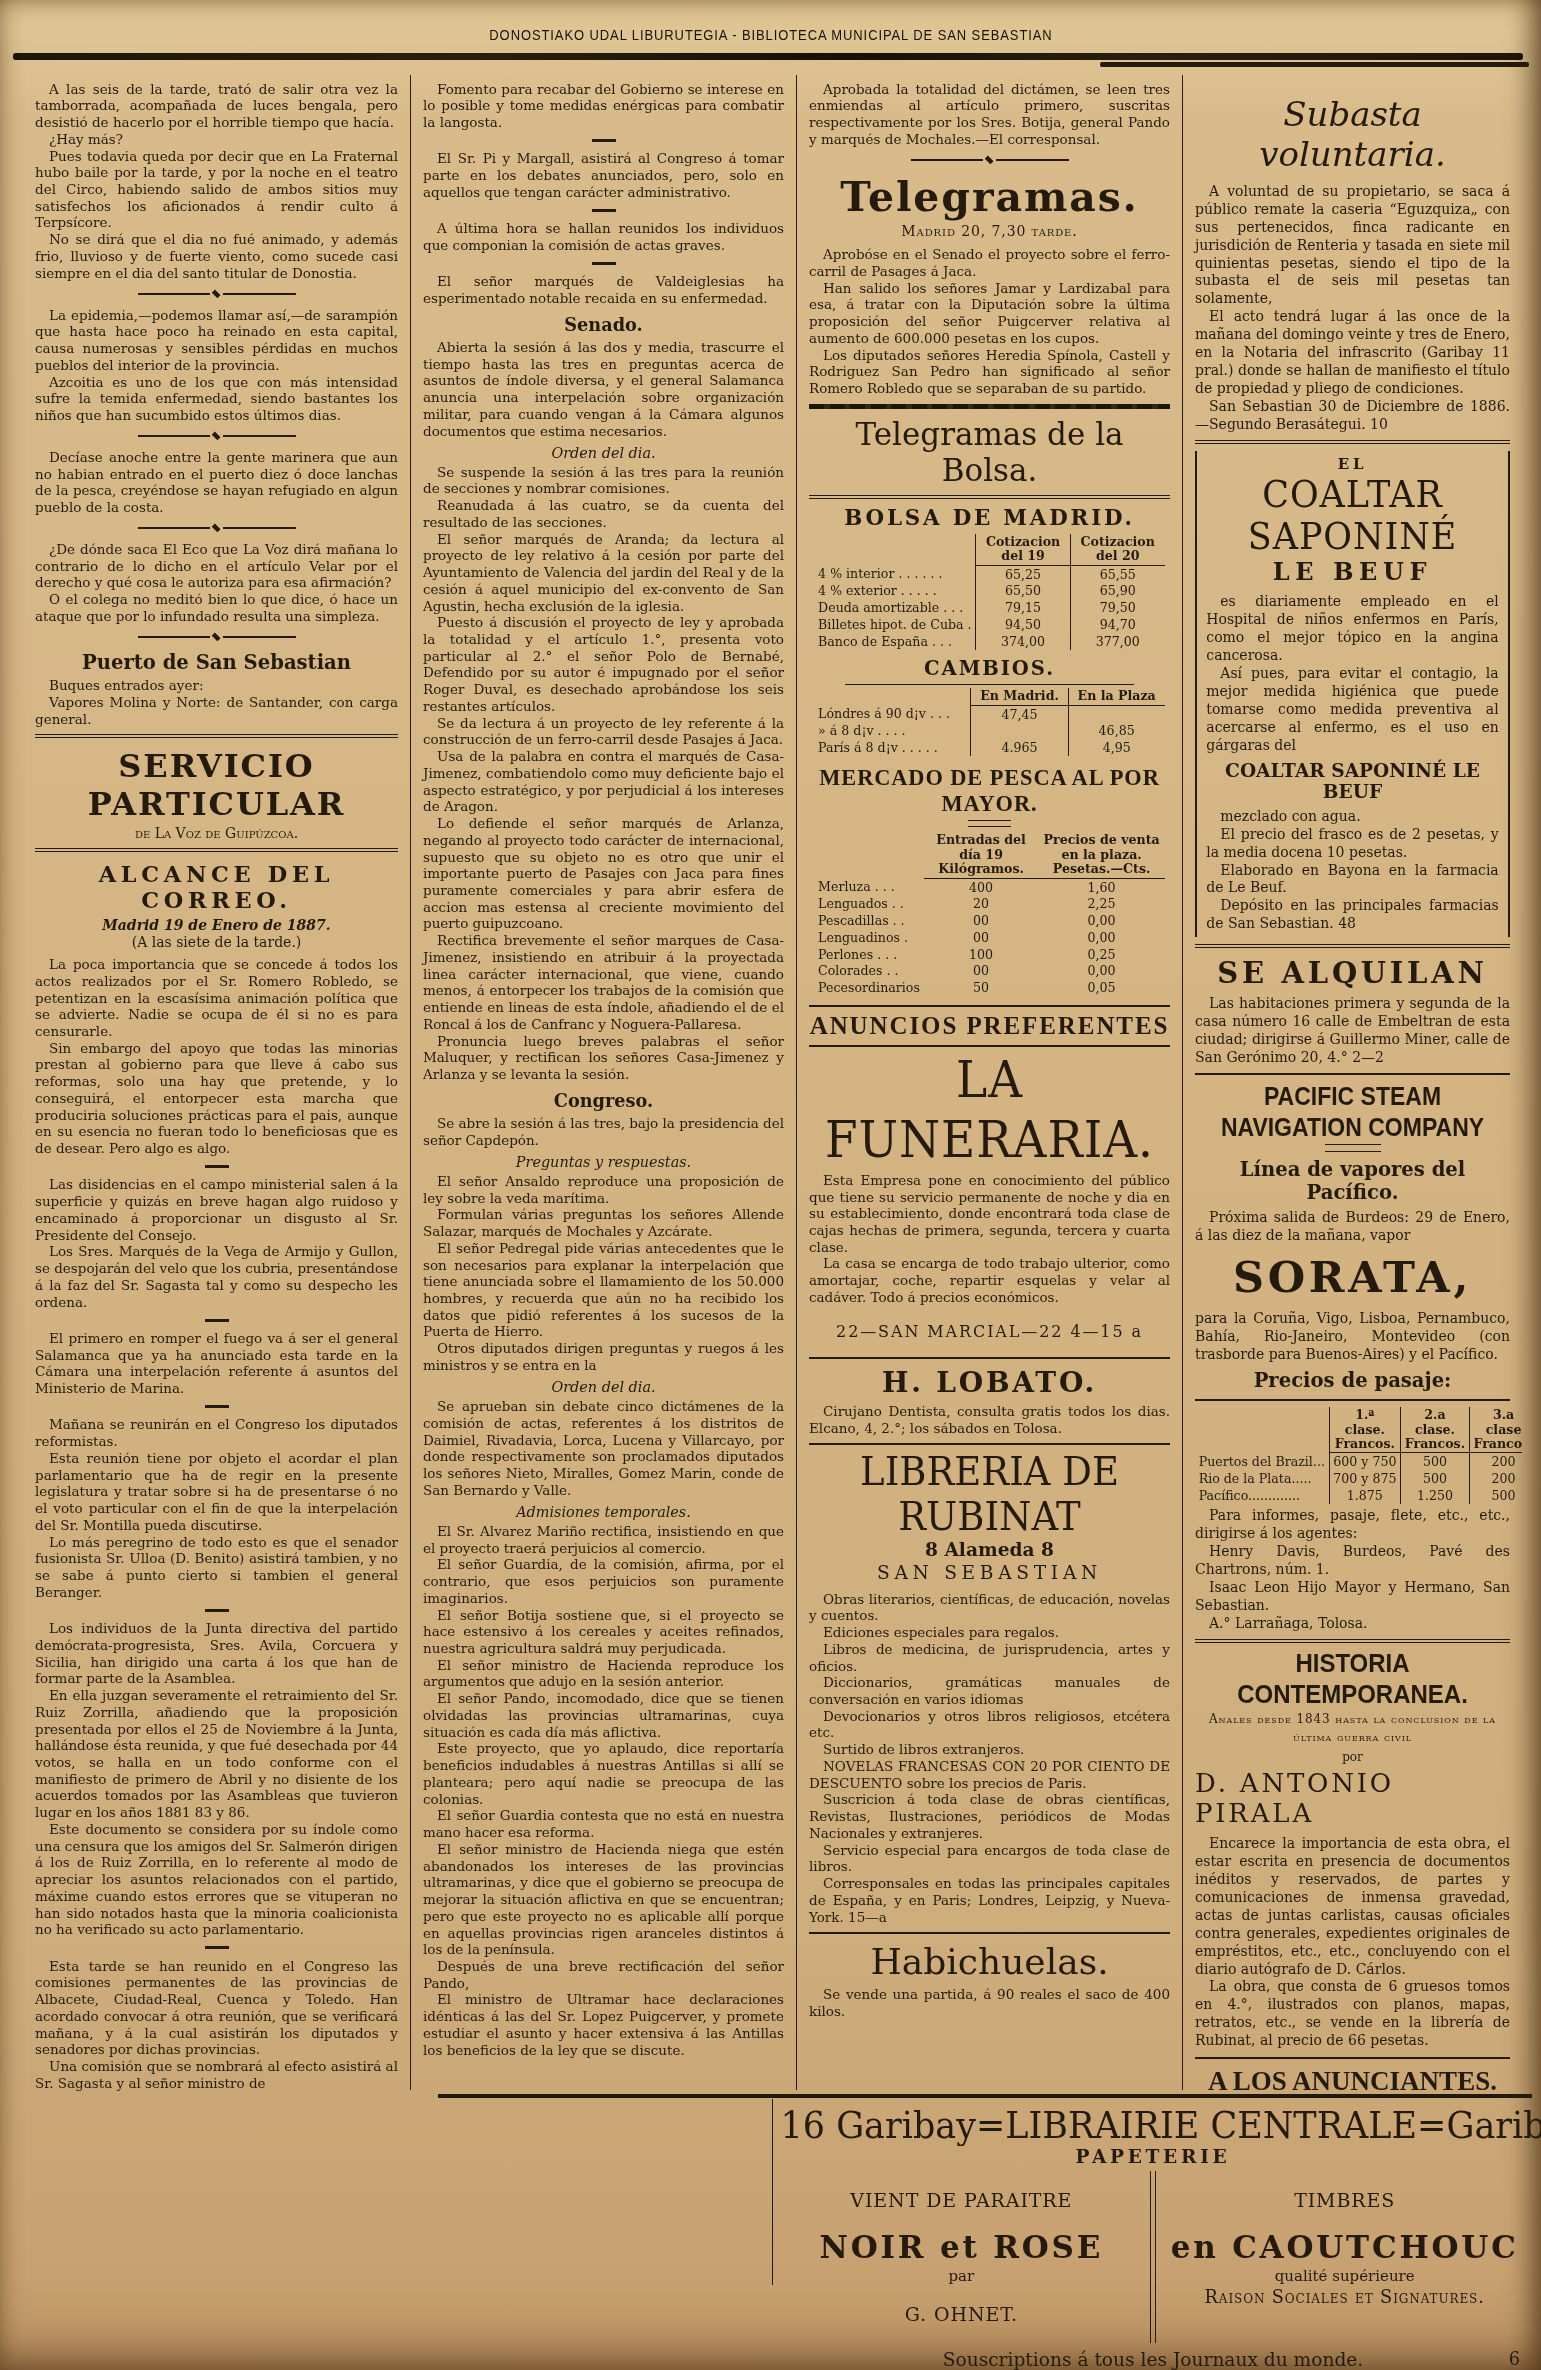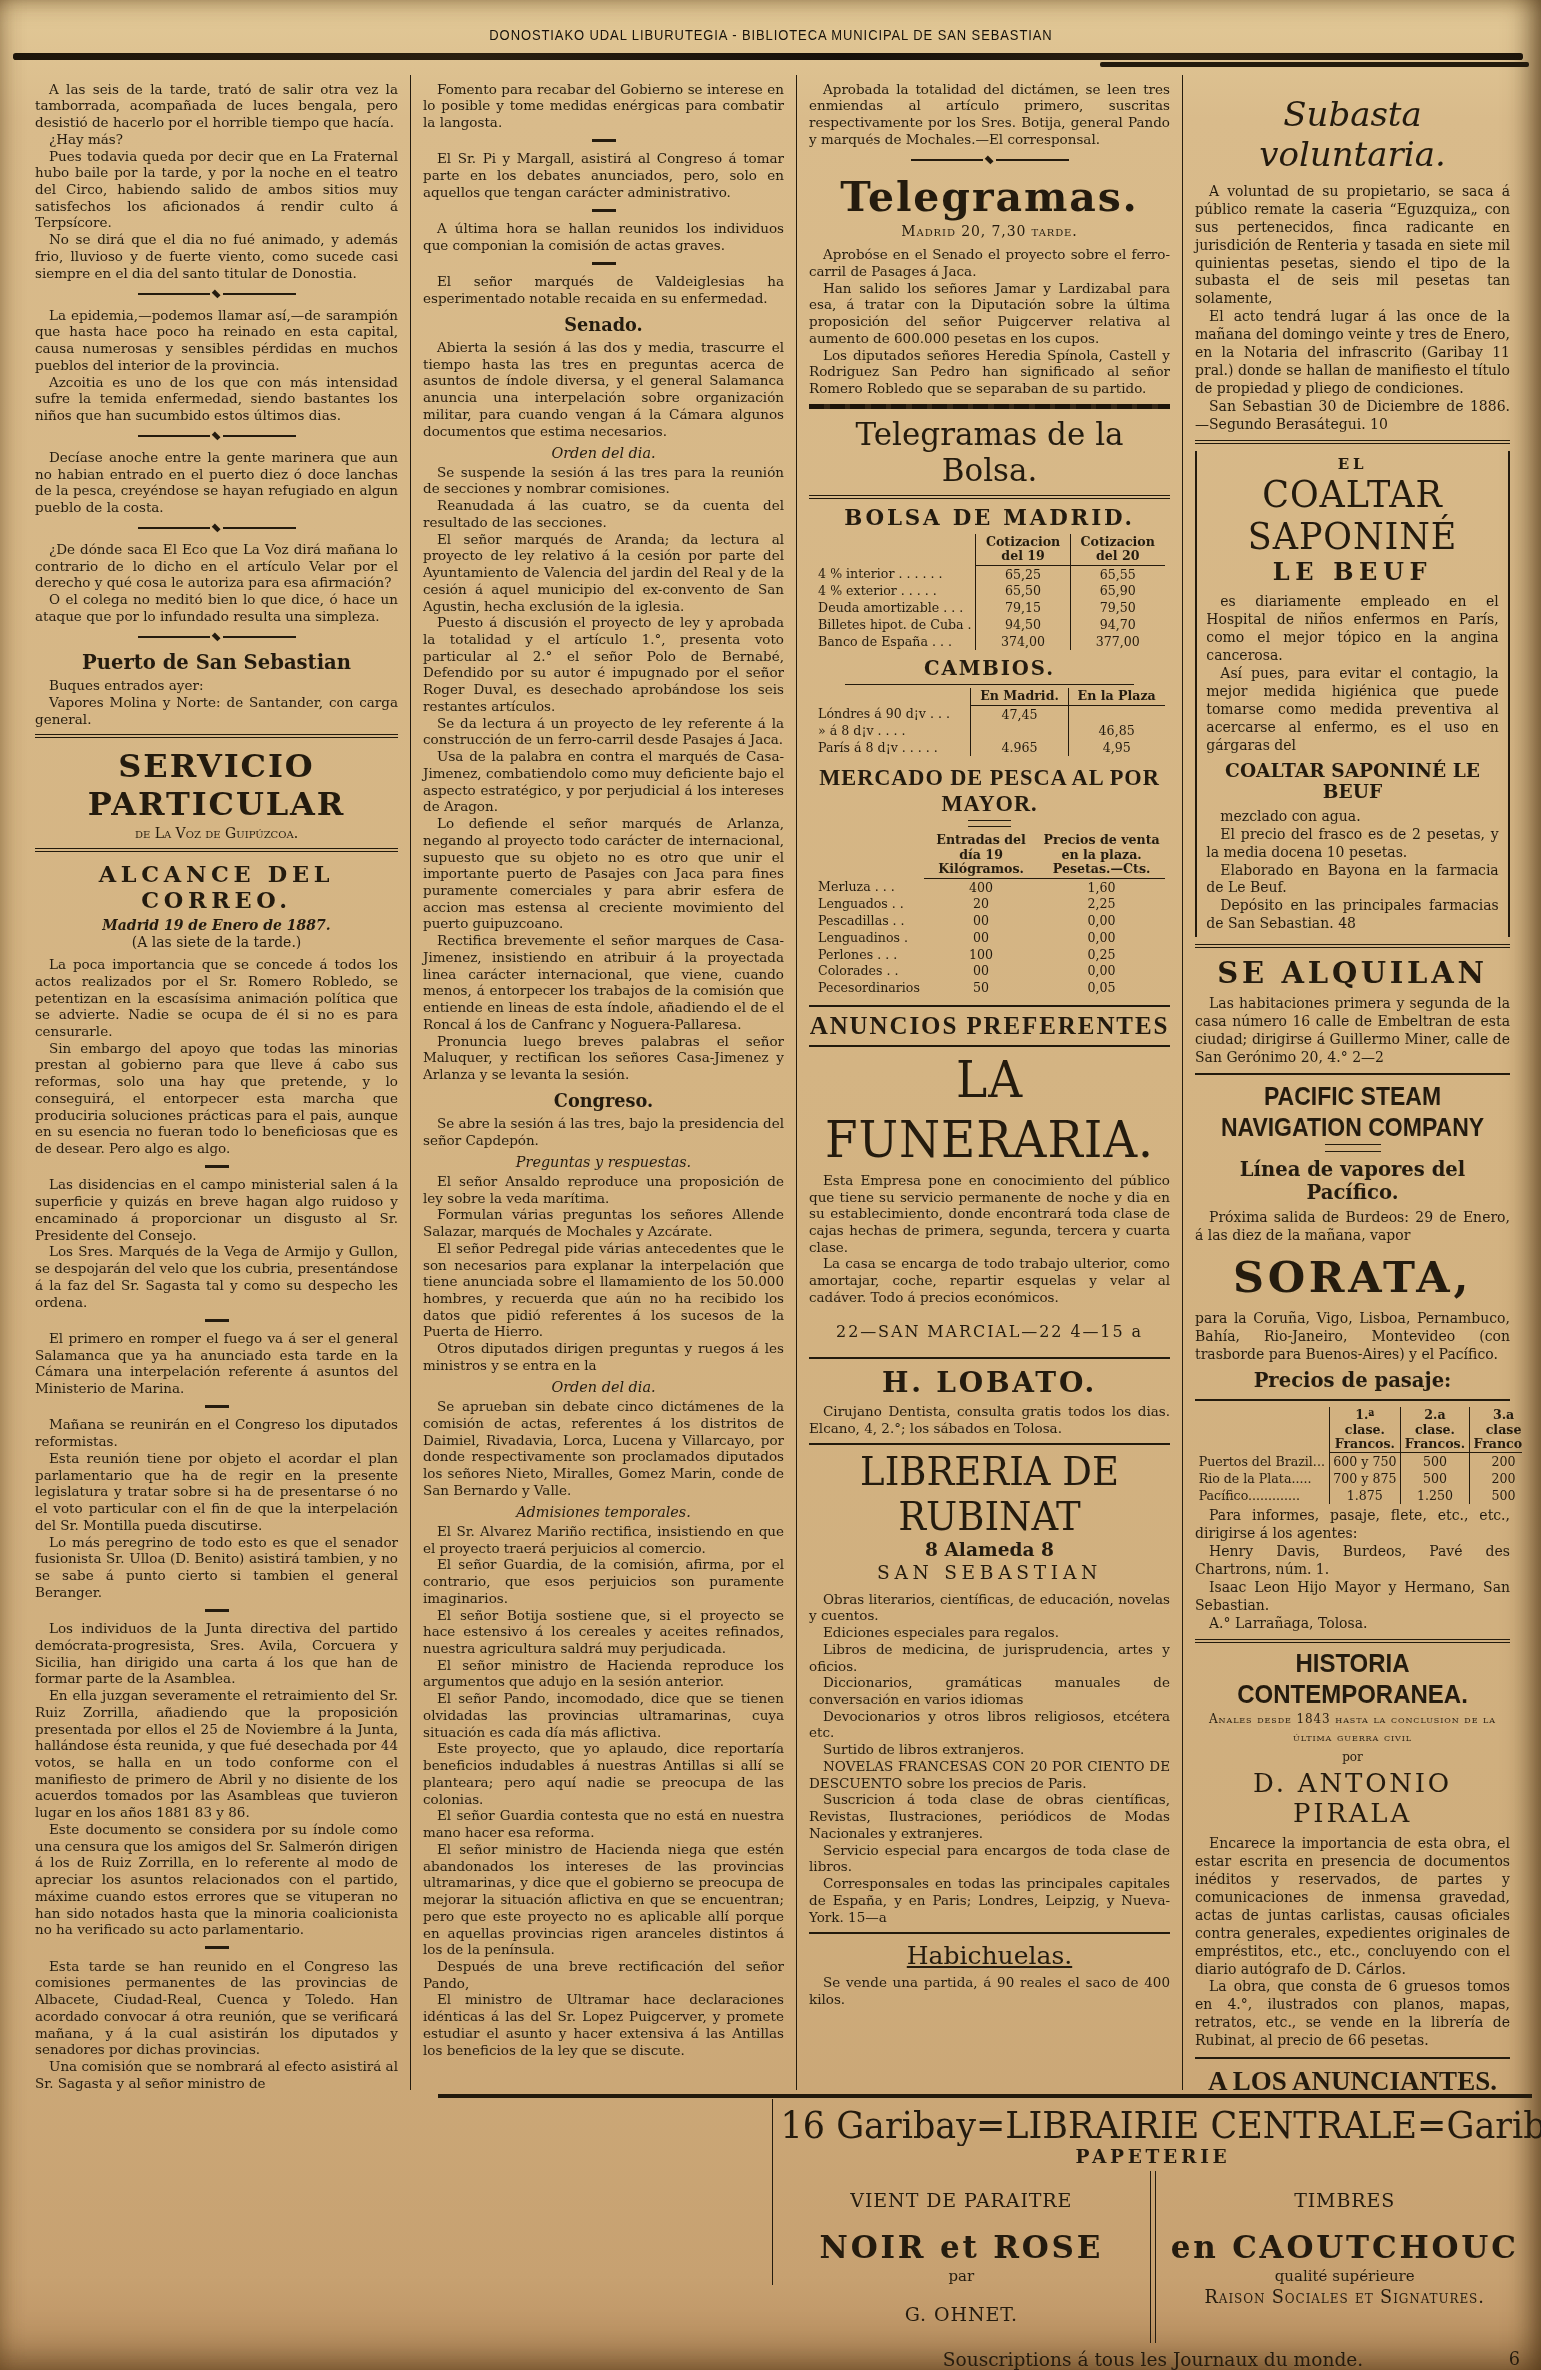--- a/index.html
+++ b/index.html
@@ -58,40 +58,40 @@
   .anuncios{font-size:25px;font-weight:bold;text-align:center;letter-spacing:1.9px;
     border-top:2.8px solid #221a0d;border-bottom:2.8px solid #221a0d;padding:4.7px 0;margin:9.3px 0 7.5px;
     font-family:"Liberation Serif",serif;}
   .funeraria{font-size:47px;text-align:center;letter-spacing:0.9px;margin:3.7px 0 7.5px;font-weight:500;
     transform:scaleY(1.08);}
   .addr{font-size:16px;text-align:center;letter-spacing:1.9px;margin:16px 0;}
   .lobato{font-size:28px;font-weight:bold;text-align:center;letter-spacing:2.8px;margin:7.5px 0 3.7px;}
   .libreria{font-size:37px;text-align:center;margin:5.6px 0 1.9px;transform:scaleY(1.05);}
   .lib-addr{font-size:18.6px;font-weight:bold;text-align:center;margin:1.9px 0;}
   .lib-city{font-size:18.6px;text-align:center;letter-spacing:4.7px;margin:1.9px 0 7.5px;}
-  .habich{font-size:25px;text-align:center;margin:7.5px 0 3.7px;text-decoration:underline;}
+  .habich{font-size:36px;text-align:center;margin:7.5px 0 3.7px;}
   .subasta{font-size:34px;font-style:italic;text-align:center;margin:13px 0 9.3px;}
   .coaltar-box{border-left:2.8px double #241b0e;border-right:2.8px double #241b0e;padding:3.7px 9.3px;margin:7.5px 0;}
   .coaltar-el{font-size:15px;font-weight:bold;text-align:center;letter-spacing:3.7px;}
   .coaltar{font-size:35px;text-align:center;letter-spacing:0.9px;margin:1.9px 0;transform:scaleY(1.05);}
   .lebeuf{font-size:24px;font-weight:bold;text-align:center;letter-spacing:5.6px;margin:1.9px 0 7.5px;}
   .coaltar-brand{font-size:18.6px;font-weight:bold;text-align:center;margin:5.6px 0;}
   .alquilan{font-size:29px;font-weight:bold;text-align:center;letter-spacing:3.7px;margin:7.5px 0 5.6px;}
   .pacific{font-size:23px;font-weight:bold;text-align:center;font-family:"Liberation Sans",sans-serif;
     letter-spacing:0px;transform:scaleY(1.15);margin:9.3px 0 1.9px;}
   .pac-eq{width:56px;height:5.6px;border-top:1.9px solid #241b0e;border-bottom:1.9px solid #241b0e;margin:5.6px auto;}
   .pac-linea{font-size:19.6px;font-weight:bold;text-align:center;margin:5.6px 0;}
   .sorata{font-size:43px;font-weight:bold;text-align:center;letter-spacing:3.7px;margin:7.5px 0;
     font-family:"DejaVu Serif",serif;}
   .precios{font-size:19.6px;font-weight:bold;text-align:center;margin:5.6px 0 1.9px;}
   .historia{font-size:24px;font-weight:bold;text-align:center;font-family:"Liberation Sans",sans-serif;
     transform:scaleY(1.1);margin:7.5px 0 3.7px;}
   .hist-sub{font-size:12px;text-align:center;font-variant:small-caps;letter-spacing:0.9px;line-height:1.5;}
   .hist-por{font-size:12px;text-align:center;margin:3.7px 0;}
-  .hist-author{font-size:26px;text-align:center;letter-spacing:2.8px;margin:1.9px 0 7.5px;}
+  .hist-author{font-size:26px;letter-spacing:2.8px;margin:1.9px 0 7.5px;}
   .anunciantes{font-size:27px;font-weight:bold;text-align:center;margin:7.5px 0 5.6px;
     font-family:"Liberation Serif",serif;}
   .footer-ad{position:absolute;left:772px;top:2099px;width:761px;height:186px;
     border-left:1.9px solid #241b0e;box-sizing:border-box;padding:0 7.5px;}
   .footer-topline{position:absolute;left:438px;top:2094px;width:1094px;height:3.7px;background:#221a0d;}
   .fa-head{font-size:35px;text-align:center;white-space:nowrap;margin:5.6px 0 0;transform:scaleY(1.05);}
   .fa-pap{font-size:18.6px;font-weight:bold;text-align:center;letter-spacing:3.7px;margin:1.9px 0 3.7px;}
   .fa-row{display:flex;align-items:stretch;}
   .fa-cell{flex:1;text-align:center;}
   .fa-div{width:4.7px;border-left:1.9px solid #241b0e;border-right:1.9px solid #241b0e;margin:0 7.5px;}

